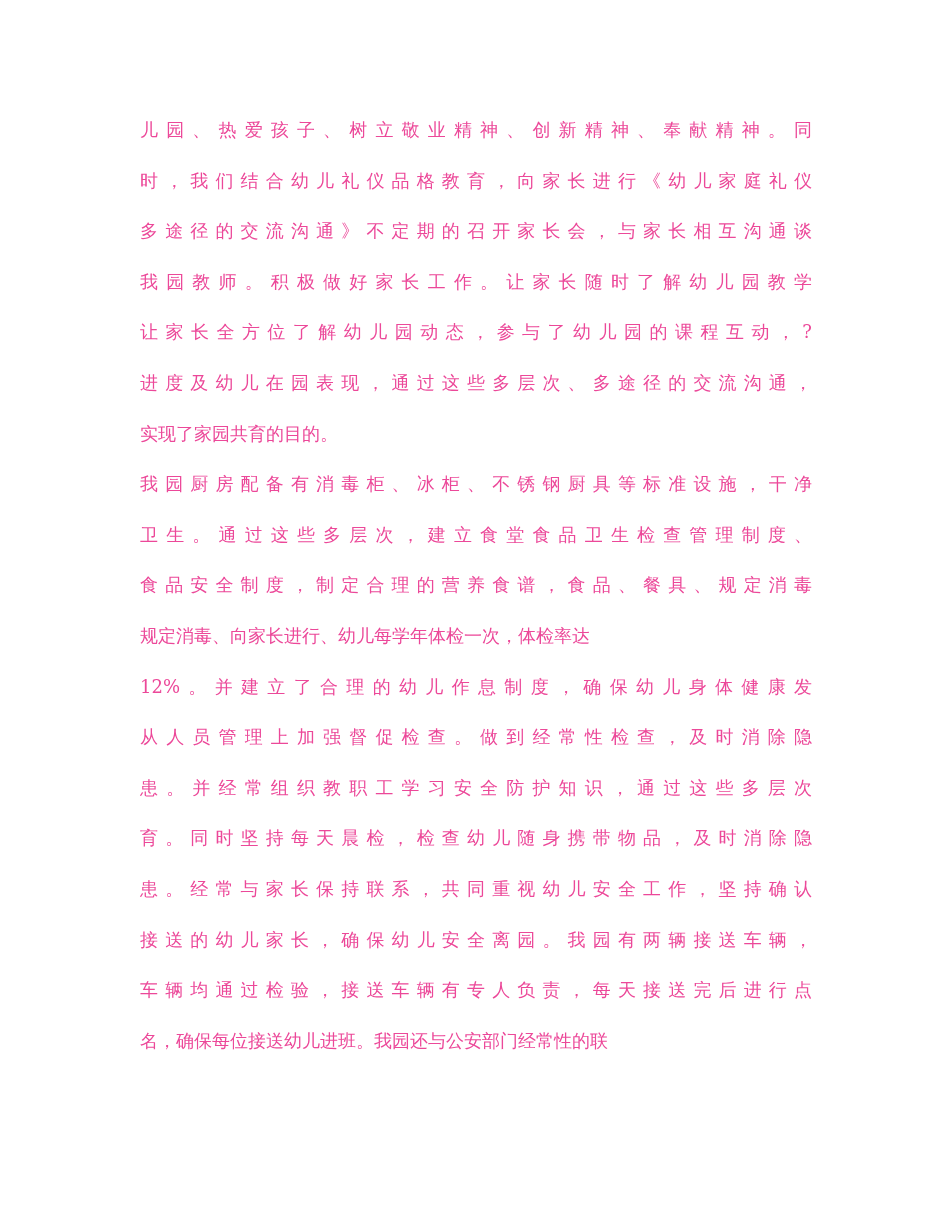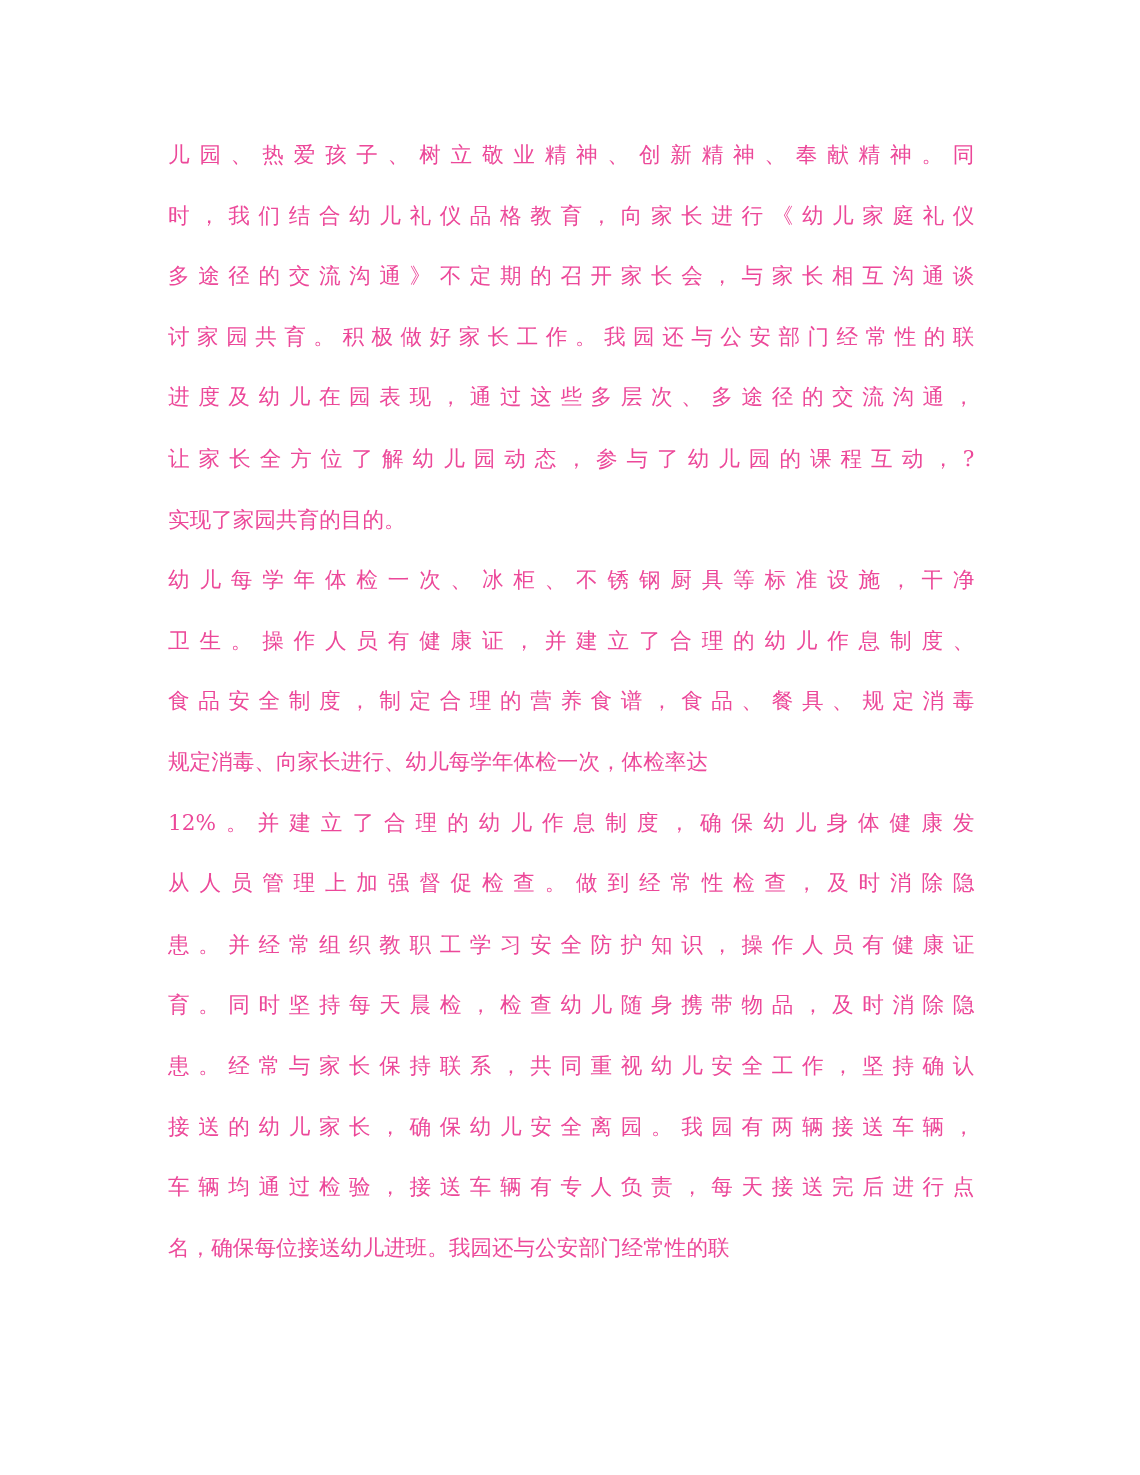--- a/index.html
+++ b/index.html
@@ -40,30 +40,30 @@
   }
 </style>
 </head>
 <body>
 
 <div class="page" style="background: rgb(255, 255, 255); color: rgb(28, 28, 28);">
   <div class="textblock">
     <div class="line justify">儿园、热爱孩子、树立敬业精神、创新精神、奉献精神。同</div>
     <div class="line justify">时，我们结合幼儿礼仪品格教育，向家长进行《幼儿家庭礼仪</div>
     <div class="line justify">多途径的交流沟通》不定期的召开家长会，与家长相互沟通谈</div>
-    <div class="line justify">讨家园共育。积极做好家长工作。我园还与公安部门经常性的联</div>
+    <div class="line justify">我园教师。积极做好家长工作。让家长随时了解幼儿园教学</div>
+    <div class="line justify">让家长全方位了解幼儿园动态，参与了幼儿园的课程互动，?</div>
     <div class="line justify">进度及幼儿在园表现，通过这些多层次、多途径的交流沟通，</div>
-    <div class="line justify">让家长全方位了解幼儿园动态，参与了幼儿园的课程互动，?</div>
     <div class="line short">实现了家园共育的目的。</div>
-    <div class="line justify">幼儿每学年体检一次、冰柜、不锈钢厨具等标准设施，干净</div>
-    <div class="line justify">卫生。操作人员有健康证，并建立了合理的幼儿作息制度、</div>
+    <div class="line justify">我园厨房配备有消毒柜、冰柜、不锈钢厨具等标准设施，干净</div>
+    <div class="line justify">卫生。通过这些多层次，建立食堂食品卫生检查管理制度、</div>
     <div class="line justify">食品安全制度，制定合理的营养食谱，食品、餐具、规定消毒</div>
     <div class="line short">规定消毒、向家长进行、幼儿每学年体检一次，体检率达</div>
     <div class="line justify">12%。并建立了合理的幼儿作息制度，确保幼儿身体健康发</div>
     <div class="line justify">从人员管理上加强督促检查。做到经常性检查，及时消除隐</div>
-    <div class="line justify">患。并经常组织教职工学习安全防护知识，操作人员有健康证</div>
+    <div class="line justify">患。并经常组织教职工学习安全防护知识，通过这些多层次</div>
     <div class="line justify">育。同时坚持每天晨检，检查幼儿随身携带物品，及时消除隐</div>
     <div class="line justify">患。经常与家长保持联系，共同重视幼儿安全工作，坚持确认</div>
     <div class="line justify">接送的幼儿家长，确保幼儿安全离园。我园有两辆接送车辆，</div>
     <div class="line justify">车辆均通过检验，接送车辆有专人负责，每天接送完后进行点</div>
     <div class="line short">名，确保每位接送幼儿进班。我园还与公安部门经常性的联</div>
   </div>
 </div>
 
 </body></html>

